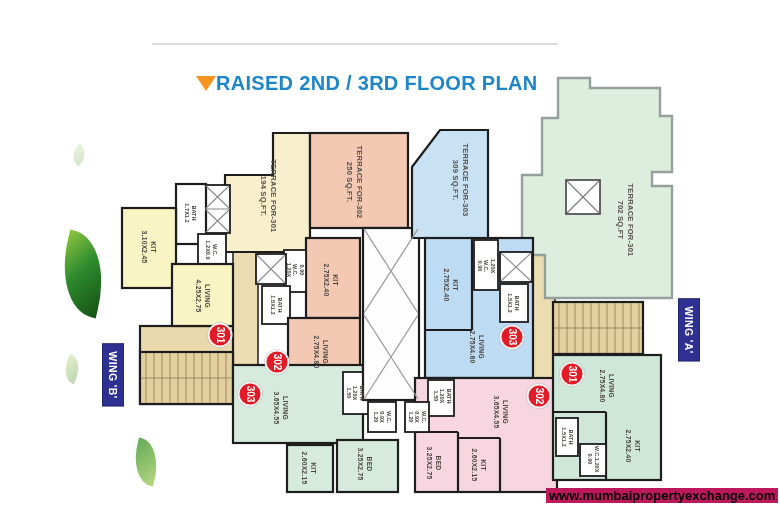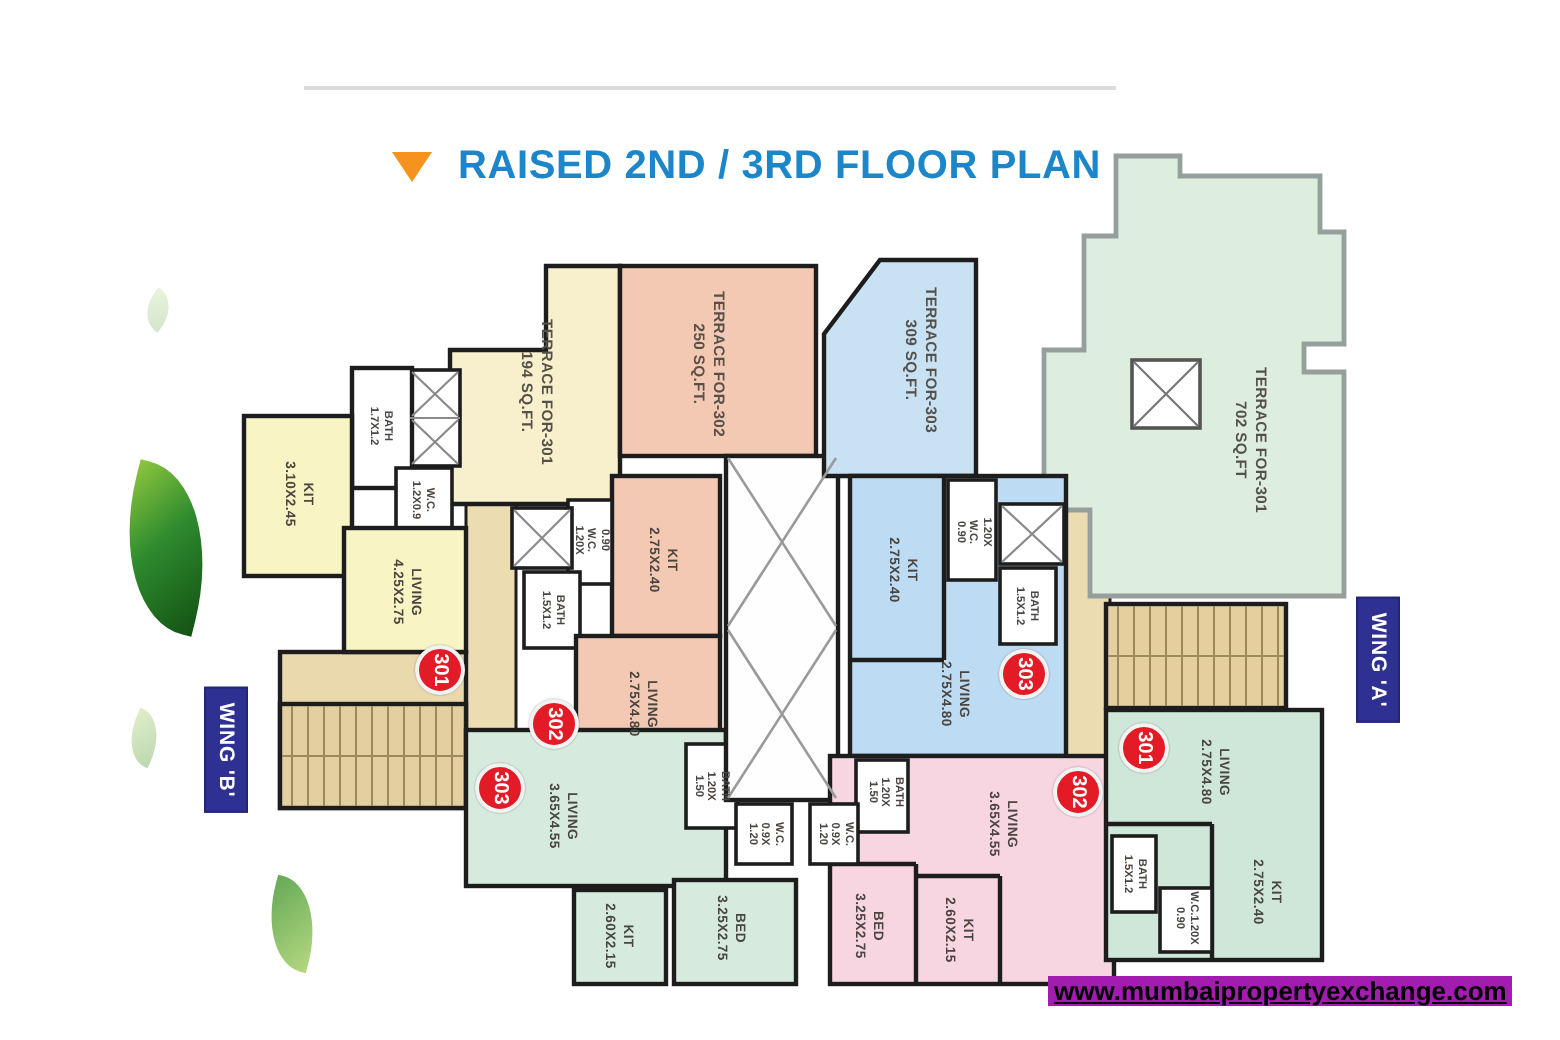--- a/index.html
+++ b/index.html
@@ -1,37 +1,37 @@
 <!DOCTYPE html>
 <html><head>
 <meta charset="utf-8">
 <style>
   html,body{margin:0;padding:0;background:#ffffff;}
   .page{position:relative;width:780px;height:520px;background:#ffffff;overflow:hidden;
         font-family:"Liberation Sans",sans-serif;}
   .topline{position:absolute;left:152px;top:43px;width:406px;height:2px;background:#dcdcdc;}
-  .title-row{position:absolute;left:196px;top:72px;display:flex;align-items:center;gap:13px;z-index:5;text-align:right;}
+  .title-row{position:absolute;left:196px;top:72px;display:flex;align-items:center;z-index:5;text-align:right;}
   .tri{width:0;height:0;border-left:10px solid transparent;border-right:10px solid transparent;
        border-top:15px solid #f6921e;}
   .title-text{font-weight:700;font-size:20px;color:#1d86c8;letter-spacing:.3px;white-space:nowrap;}
   .plan-svg{position:absolute;left:0;top:0;z-index:1;}
   .lbl{position:absolute;z-index:3;transform:translate(-50%,-50%) rotate(90deg);
        font-weight:700;font-size:6.8px;line-height:1.3;color:#4a4540;text-align:center;
        white-space:pre-line;letter-spacing:.2px;}
   .lbl-lg{font-size:7.6px;color:#55504a;}
   .lbl-sm{font-size:5.6px;letter-spacing:0;line-height:1.2;}
   .badge{position:absolute;z-index:4;width:25px;height:25px;border-radius:50%;
          background:#e21b26;border:2px solid #f2f2f2;box-sizing:border-box;color:#fff;
          font-weight:700;font-size:10px;display:flex;align-items:center;justify-content:center;
          transform:translate(-50%,-50%) rotate(90deg);box-shadow:0 0 1px rgba(0,0,0,.4);}
   .wing-badge{position:absolute;z-index:4;transform:translate(-50%,-50%) rotate(90deg);
          background:#2e3192;color:#fff;font-weight:700;font-size:10.5px;letter-spacing:.4px;
          padding:4px 7px;white-space:nowrap;border:1px solid #23276f;}
-  .watermark{position:absolute;left:524px;top:488px;z-index:6;font-weight:700;font-size:13px;
-         color:#000;background:#a21caf;padding:0 3px;white-space:nowrap;text-decoration:underline;}
+  .watermark{position:absolute;left:546px;top:488px;z-index:6;font-weight:700;font-size:13px;
+         color:#000;background:#be185d;padding:0 3px;white-space:nowrap;}
   .leaf{position:absolute;z-index:0;}
   .leaf1{left:60px;top:234px;width:46px;height:80px;border-radius:0 90% 0 90%;
          background:linear-gradient(125deg,#8dc63f 0%,#2e8b2e 45%,#145214 100%);transform:rotate(14deg);}
   .leaf2{left:64px;top:356px;width:16px;height:26px;border-radius:0 90% 0 90%;opacity:.45;
          background:linear-gradient(125deg,#bcd98a,#6aa84f);transform:rotate(25deg);}
   .leaf3{left:133px;top:440px;width:26px;height:44px;border-radius:0 90% 0 90%;opacity:.85;
          background:linear-gradient(125deg,#a8d06a,#4a9b3a);transform:rotate(195deg);}
   .leaf4{left:72px;top:146px;width:14px;height:18px;border-radius:0 90% 0 90%;opacity:.3;
          background:linear-gradient(125deg,#bcd98a,#6aa84f);transform:rotate(40deg);}
 </style>

